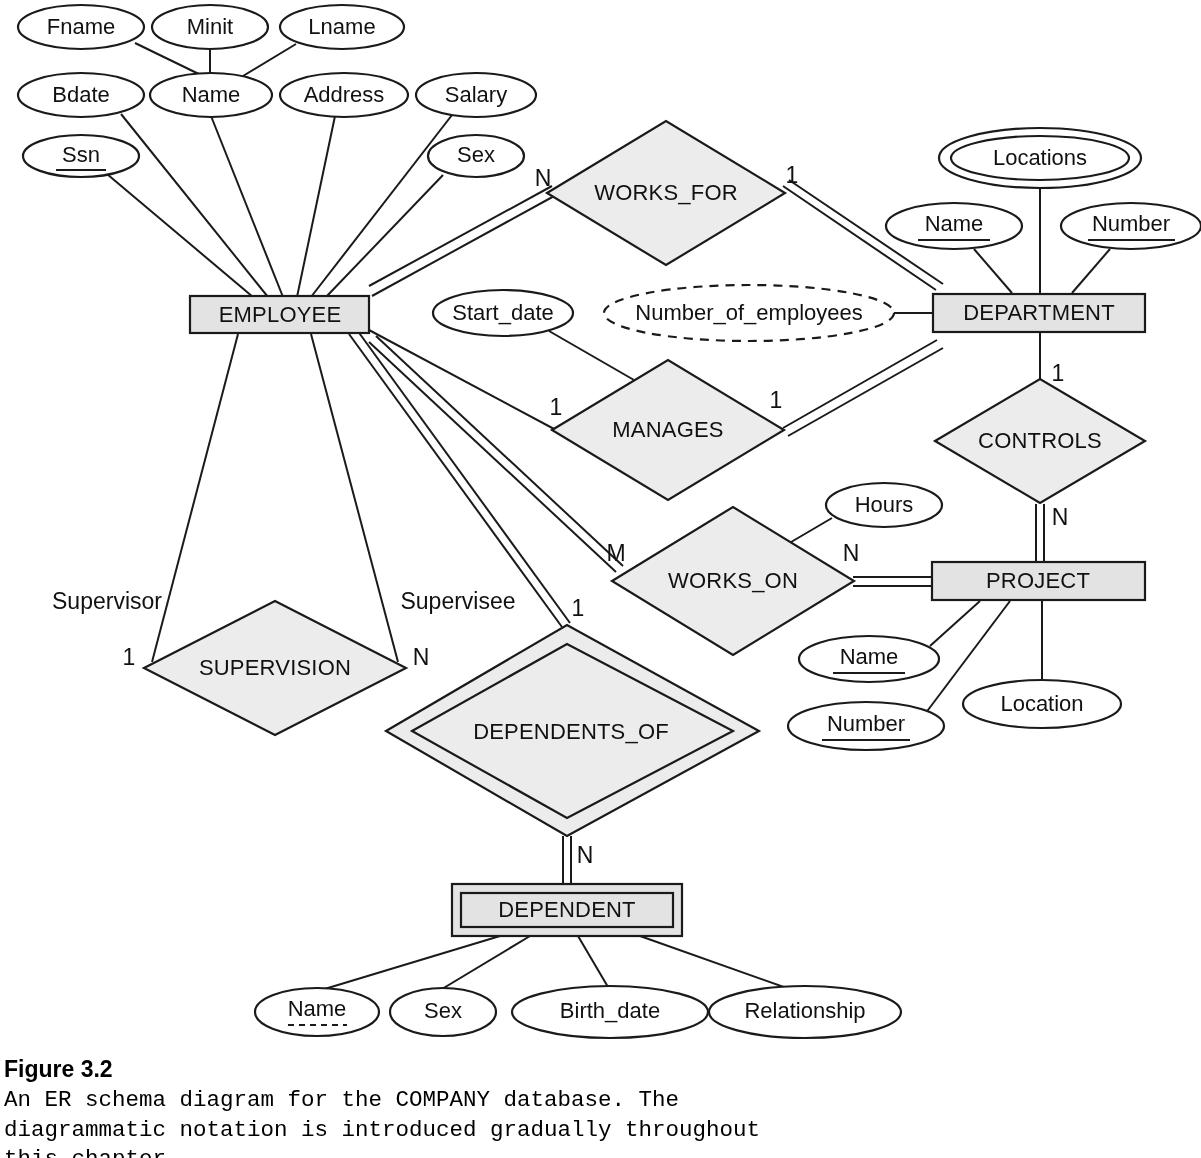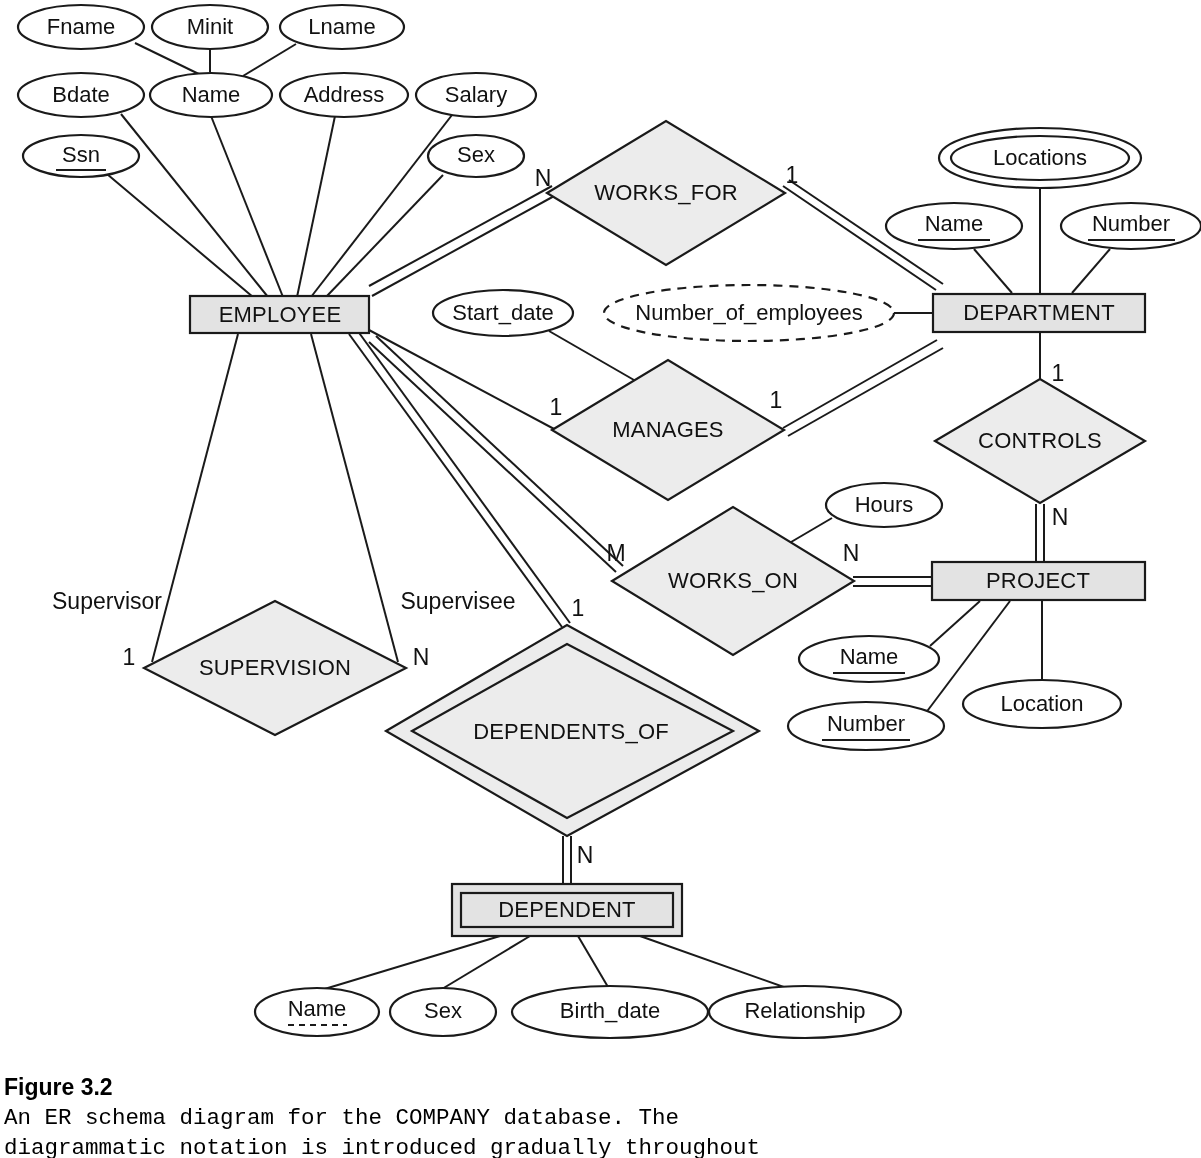--- a/index.html
+++ b/index.html
@@ -114,21 +114,21 @@
     top: 1055px;
     width: 1201px;
     padding: 0 4px;
     box-sizing: border-box;
   }
   .caption-title {
     font-family: "Liberation Sans", sans-serif;
     font-size: 23px;
     font-weight: bold;
     color: #000000;
-    margin: 18px 0 3px 0;
+    margin: 0 0 3px 0;
     line-height: 1.22;
   }
   .caption-body {
     font-family: Liberation Mono, monospace;
     font-size: 22.5px;
     color: #000000;
     margin: 0;
     line-height: 1.32;
     max-width: 760px;
   }

